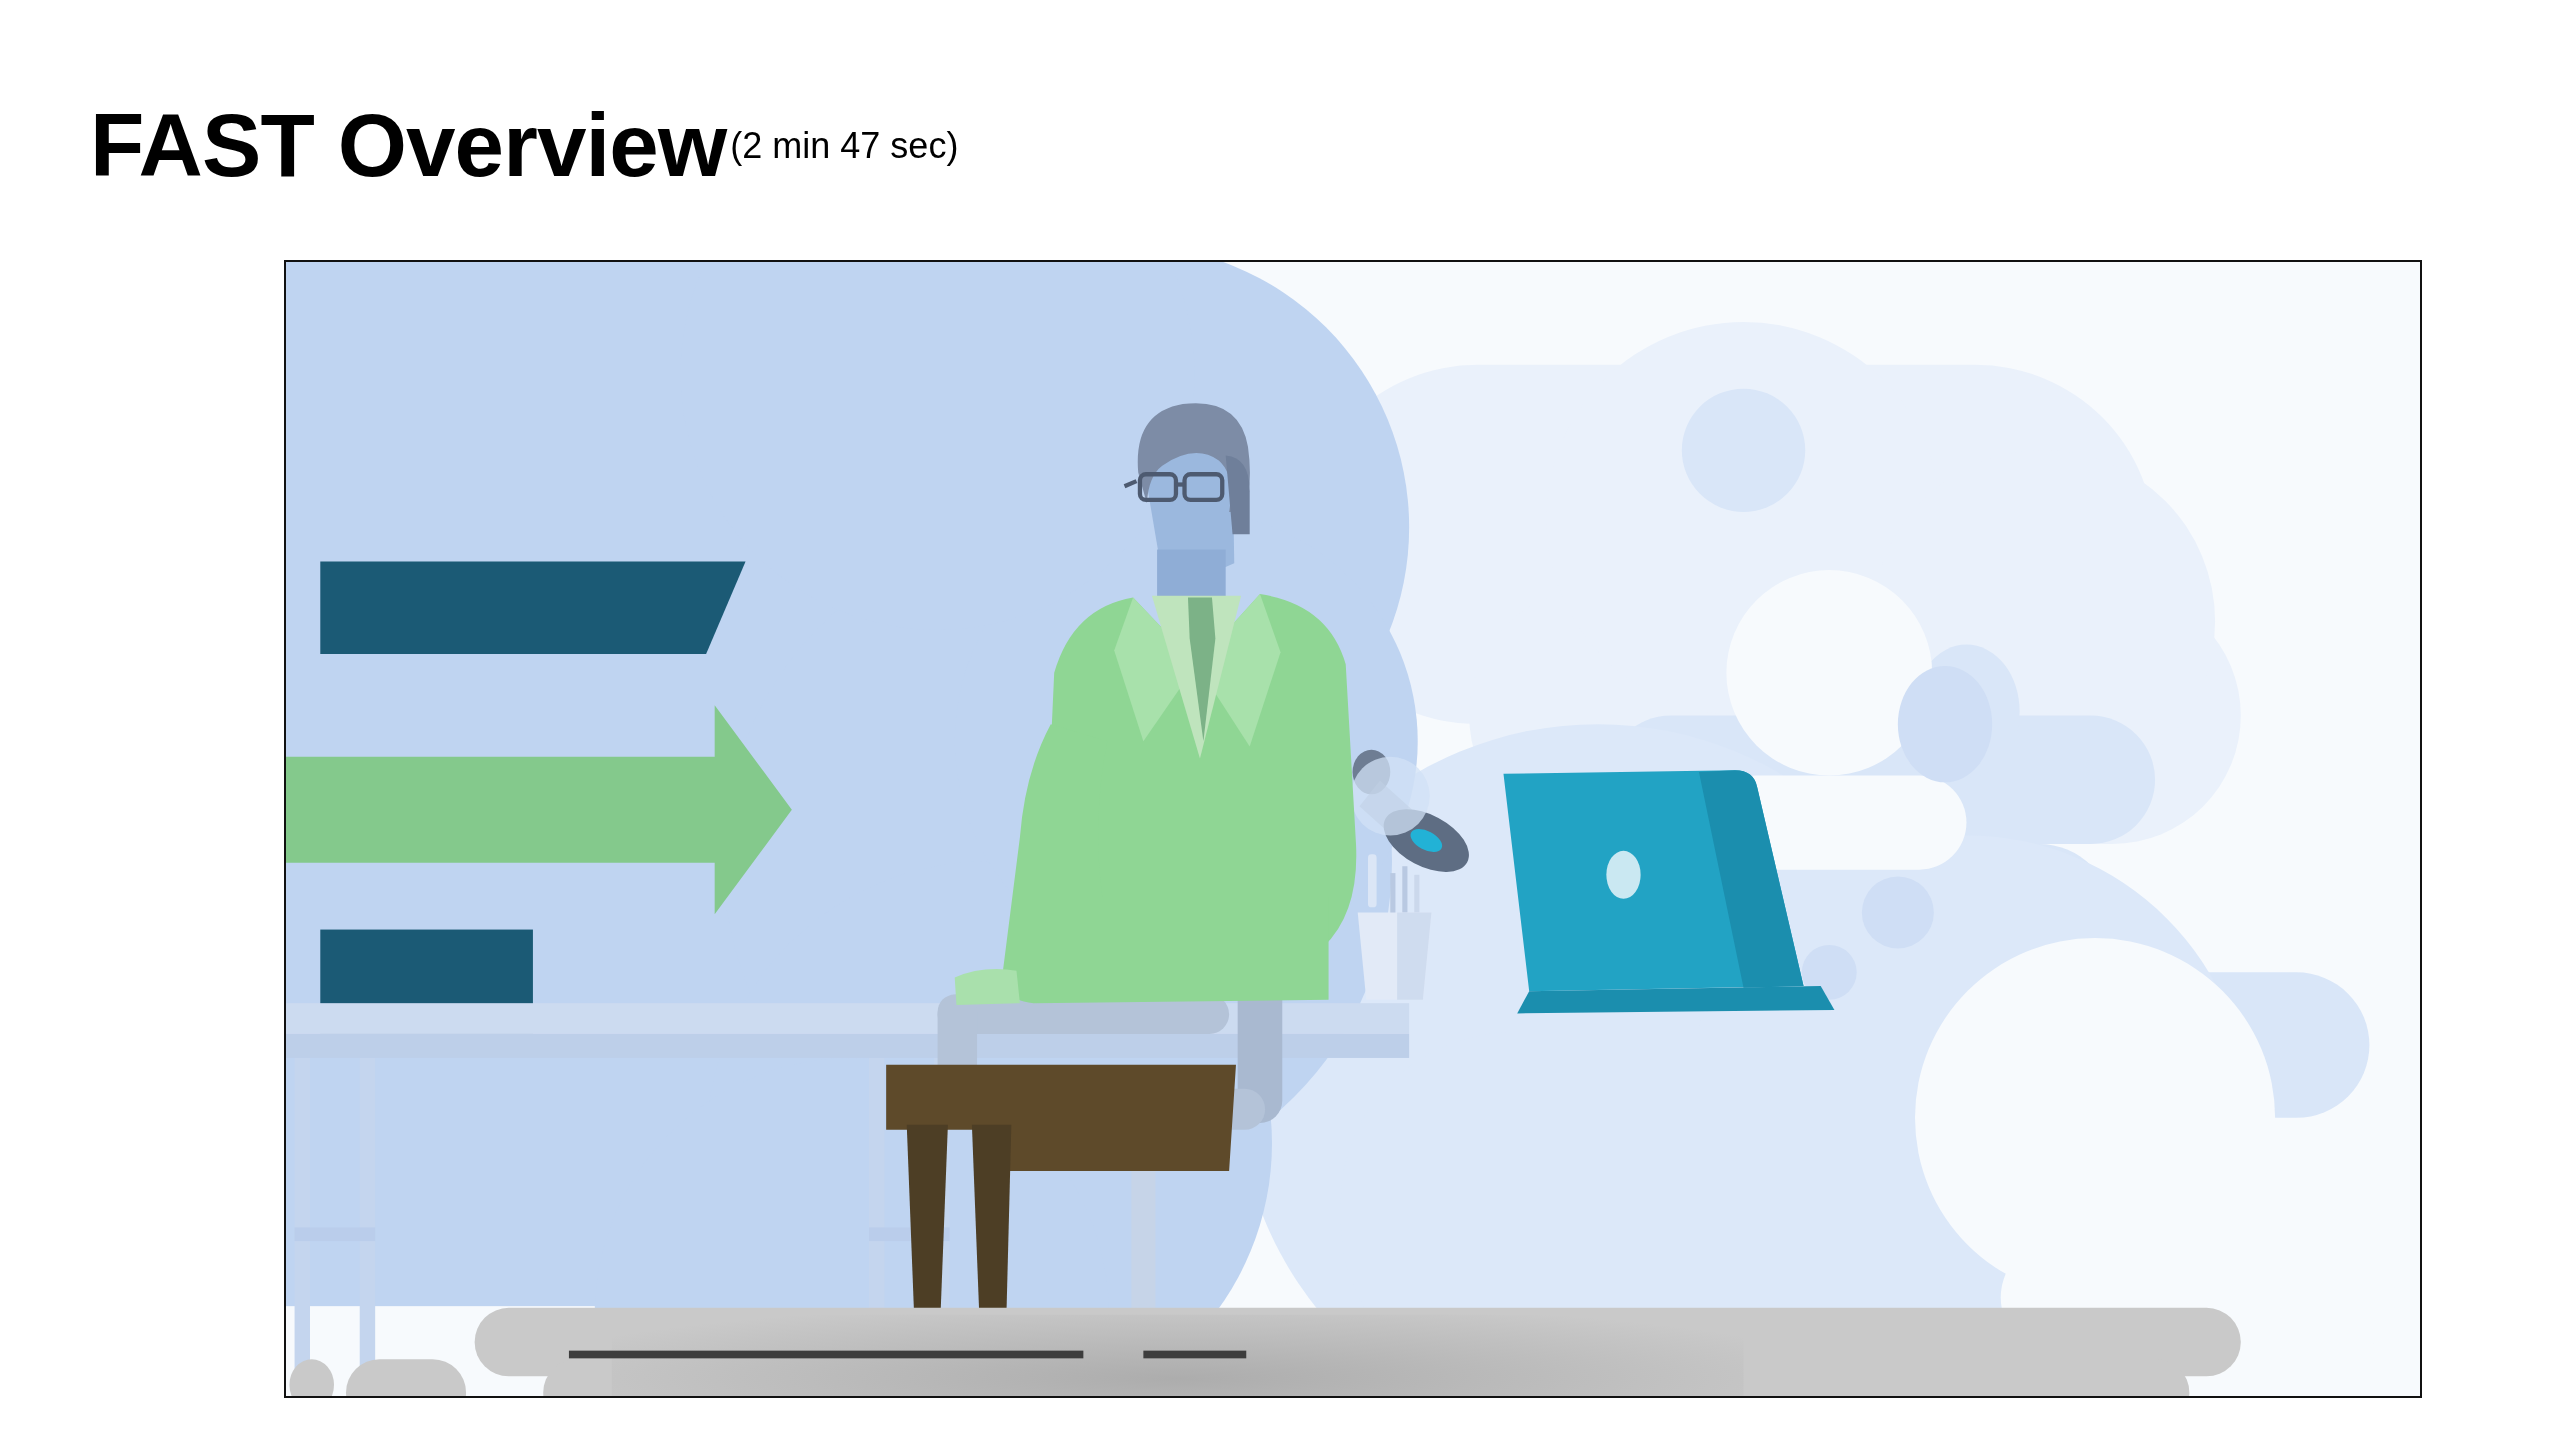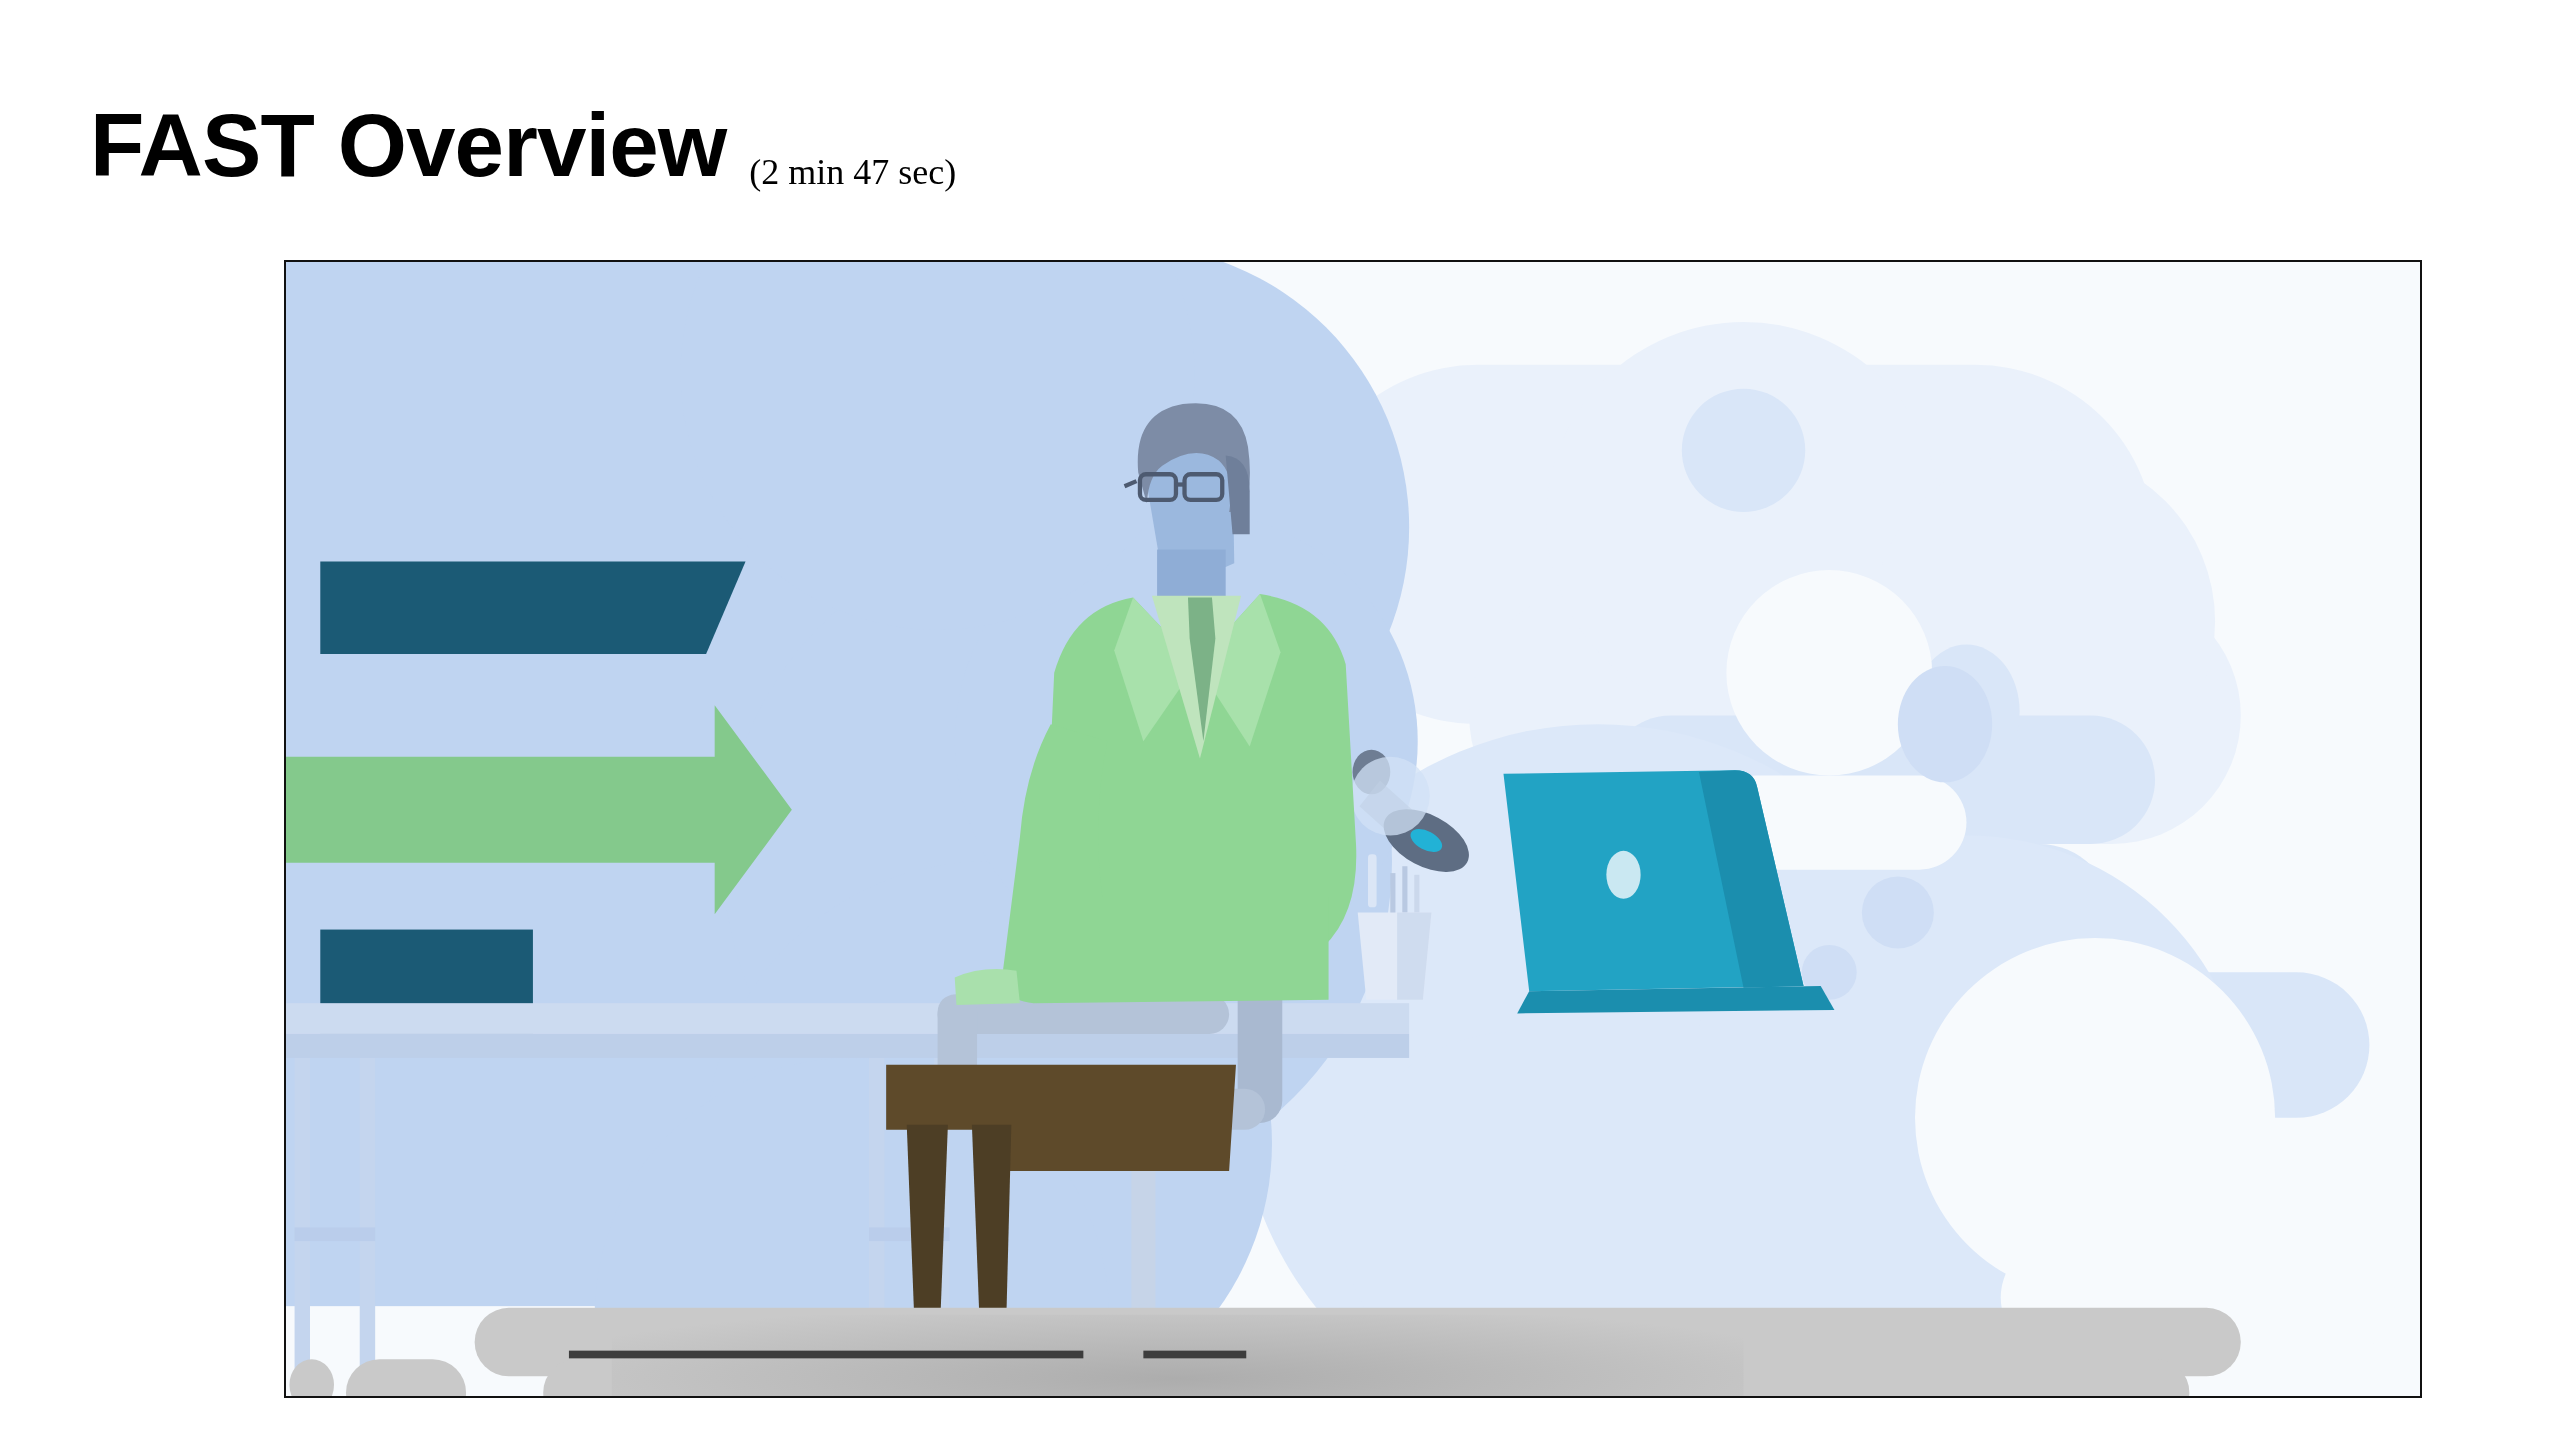--- a/index.html
+++ b/index.html
@@ -14,37 +14,37 @@
     font-family: "Liberation Sans", sans-serif;
     overflow: hidden;
   }
 
   
   #slide-title {
     position: absolute;
     left: 90px;
     top: 101px;
     display: flex;
-    align-items: flex-end;
+    align-items: center;
     white-space: nowrap;
   }
   #slide-title .main {
     font-family: "Liberation Sans", sans-serif;
     font-size: 89px;
     font-weight: 700;
     color: #000000;
     letter-spacing: -0.9px;
     line-height: 1;
   }
   #slide-title .dur {
-    font-family: Liberation Serif, serif;
+    font-family: Liberation Sans, sans-serif;
     font-size: 36px;
     font-weight: 400;
     color: #000000;
-    margin-left: 23px;
+    margin-left: 4px;
     line-height: 1;
   }
 
   
   #illustration-frame {
     position: absolute;
     left: 284px;
     top: 260px;
     width: 2138px;
     height: 1138px;

